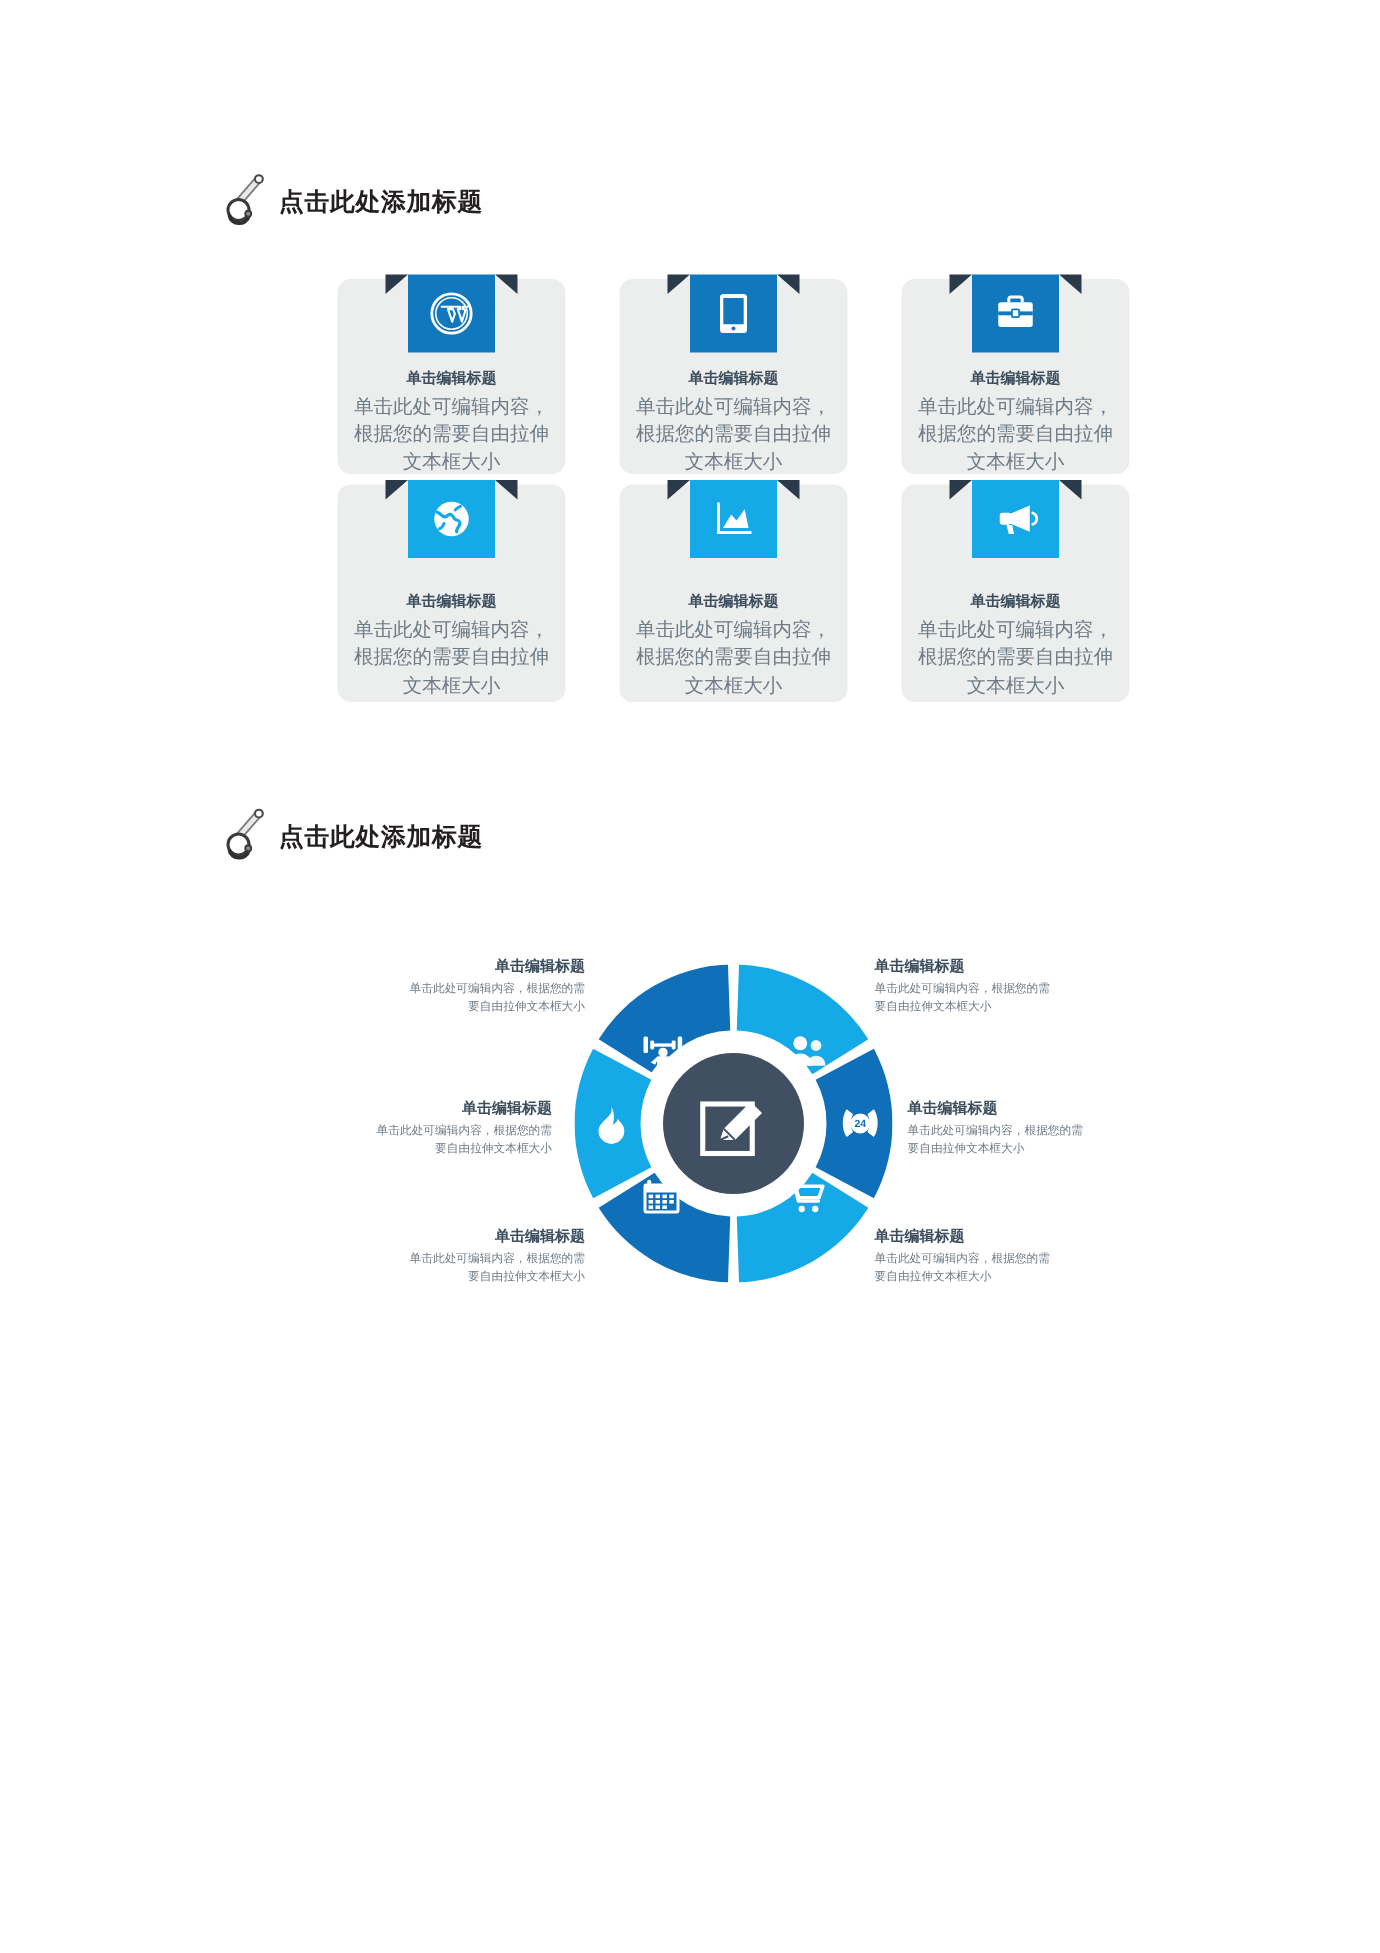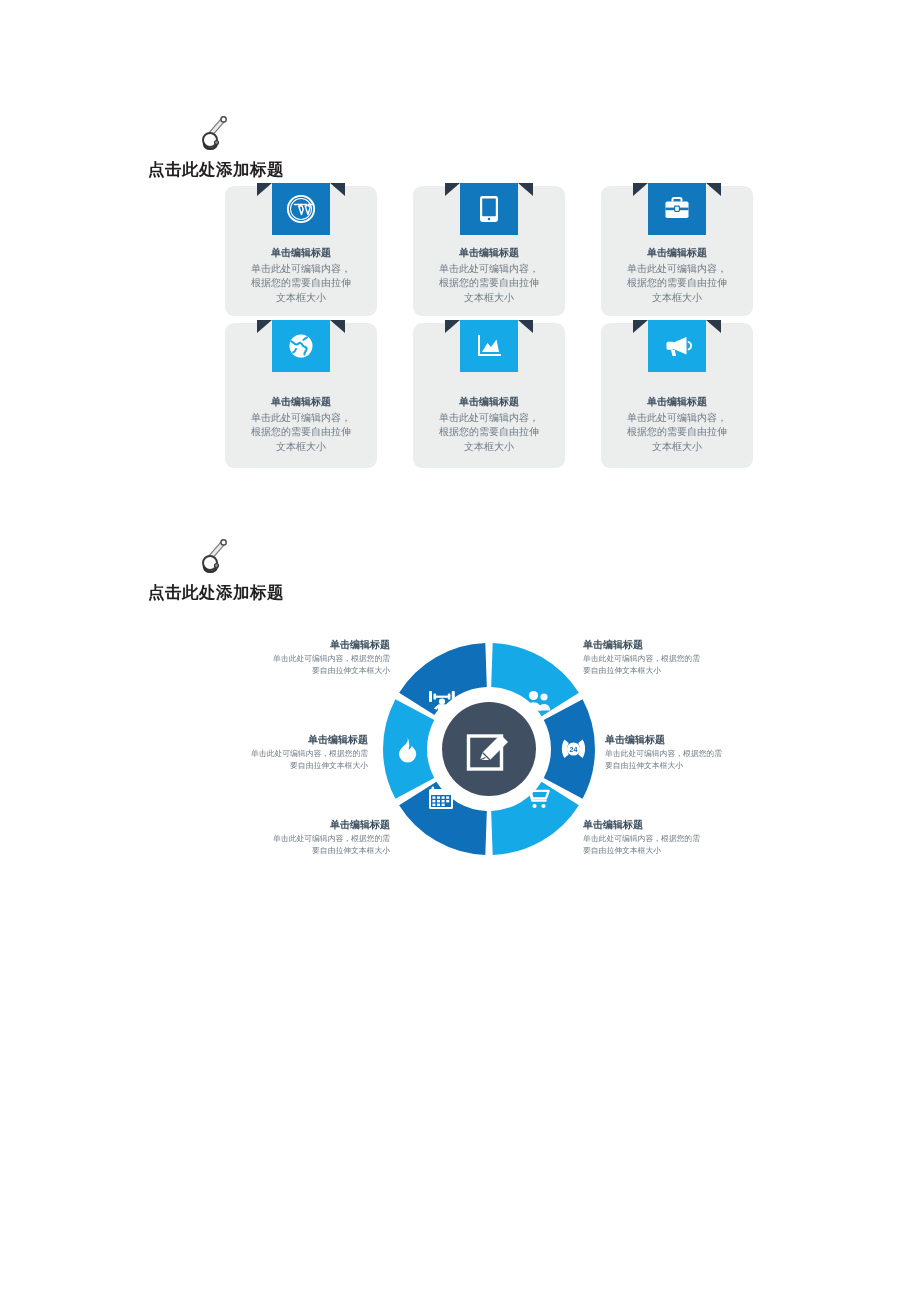--- a/index.html
+++ b/index.html
@@ -14,21 +14,20 @@
     font-family: "Liberation Sans", "DejaVu Sans", sans-serif;
     overflow: hidden;
   }
 
   
   .section-heading {
     position: absolute;
     display: flex;
     align-items: center;
     gap: 4px;
-    flex-direction: column;
   }
   .heading-icon {
     width: 34px;
     height: 44px;
     flex: 0 0 34px;
   }
   .heading-text {
     font-size: 16.5px;
     font-weight: bold;
     color: #231f20;
@@ -106,21 +105,21 @@
     text-align: center;
   }
   .card-title {
     font-size: 10px;
     font-weight: bold;
     color: #3d4f5e;
     line-height: 1.35;
     margin-bottom: 2px;
   }
   .card-desc {
-    font-size: 10px;
+    font-size: 13px;
     color: #6f7b85;
     line-height: 1.45;
   }
 
   
   .diagram {
     position: absolute;
     left: 383px;
     top: 643px;
     width: 212px;

